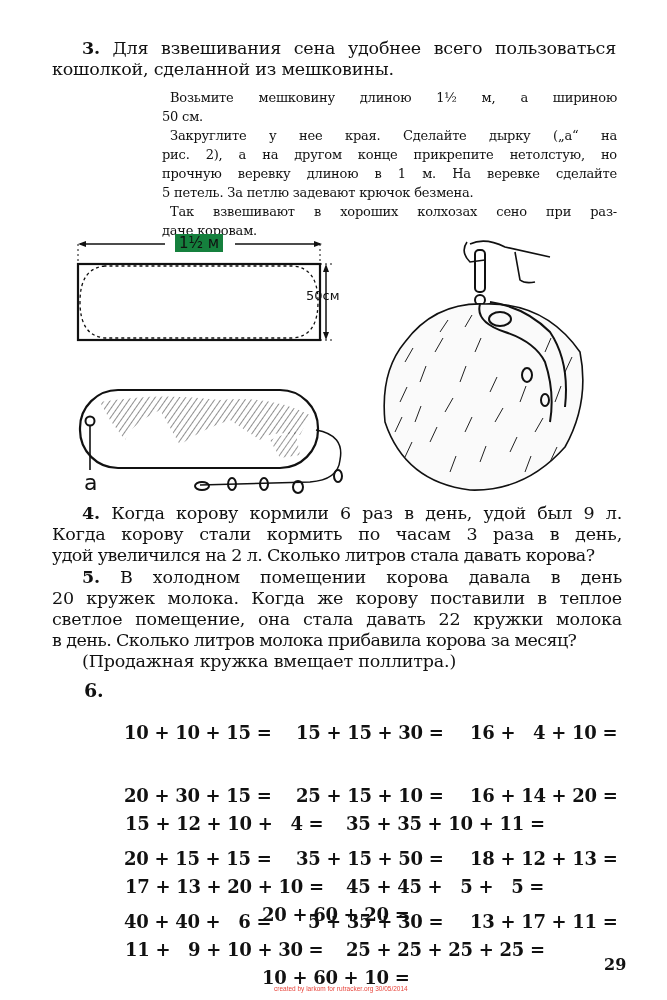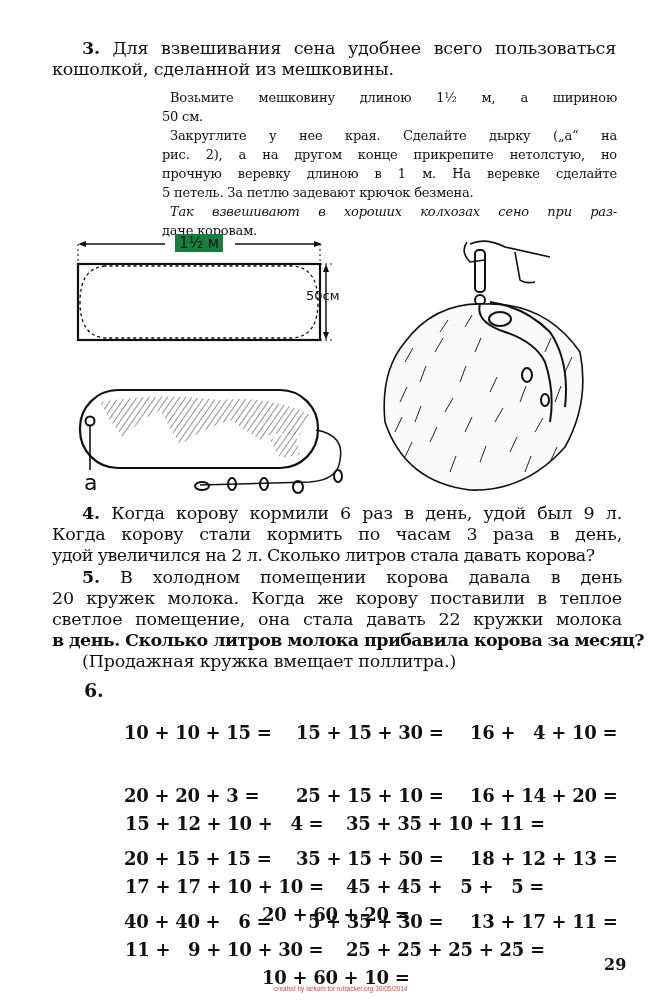--- a/index.html
+++ b/index.html
@@ -44,21 +44,21 @@
     <span class="line">кошолкой, сделанной из мешковины.</span>
   </div>
 
   <div class="small" style="left:162px; top:88px; width:455px;">
     <span class="line just" style="padding-left:8px;">Возьмите мешковину длиною 1½ м, а шириною</span>
     <span class="line">50 см.</span>
     <span class="line just" style="padding-left:8px;">Закруглите у нее края. Сделайте дырку („а“ на</span>
     <span class="line just">рис. 2), а на другом конце прикрепите нетолстую, но</span>
     <span class="line just">прочную веревку длиною в 1 м. На веревке сделайте</span>
     <span class="line">5 петель. За петлю задевают крючок безмена.</span>
-    <span class="line just" style="padding-left:8px;font-style:italic;">Так взвешивают в хороших колхозах сено при раз-</span>
+    <span class="line just" style="padding-left:8px;">Так взвешивают в хороших колхозах сено при раз-</span>
     <span class="line">даче коровам.</span>
   </div>
 
   <div class="fig" style="left:70px; top:236px; width:290px; height:110px;">
     <svg width="290" height="110" viewBox="0 0 290 110">
       <line x1="10" y1="8" x2="95" y2="8" stroke="#111" stroke-width="1.6"></line>
       <line x1="165" y1="8" x2="250" y2="8" stroke="#111" stroke-width="1.6"></line>
       <polygon points="8,8 16,5 16,11" fill="#111"></polygon>
       <polygon points="252,8 244,5 244,11" fill="#111"></polygon>
       <line x1="8" y1="8" x2="8" y2="28" stroke="#111" stroke-dasharray="2,3"></line>
@@ -118,48 +118,48 @@
   <div class="para" style="left:52px; top:503px; width:570px;">
     <span class="line just" style="padding-left:30px;"><span class="num">4.</span> <span>Когда корову кормили 6 раз в день, удой был 9 л.</span></span>
     <span class="line just">Когда корову стали кормить по часам 3 раза в день,</span>
     <span class="line" style="letter-spacing:-0.6px;">удой увеличился на 2 л. Сколько литров стала давать корова?</span>
   </div>
 
   <div class="para" style="left:52px; top:567px; width:570px;">
     <span class="line just" style="padding-left:30px;"><span class="num">5.</span> <span>В холодном помещении корова давала в день</span></span>
     <span class="line just">20 кружек молока. Когда же корову поставили в теплое</span>
     <span class="line just">светлое помещение, она стала давать 22 кружки молока</span>
-    <span class="line" style="letter-spacing:-0.6px;font-weight:bold;">в день. Сколько литров молока прибавила корова за месяц?</span>
+    <span class="line" style="letter-spacing:-0.6px;">в день. Сколько литров молока прибавила корова за месяц?</span>
     <span class="line" style="padding-left:30px;">(Продажная кружка вмещает поллитра.)</span>
   </div>
 
   <div class="eq" style="left:84px; top:680px; font-size:19px;">6.</div>
 
   <div class="eq" style="left:124px; top:680px;">
     <div>10 + 10 + 15 =</div>
-    <div>20 + 20 + 3 =</div>
+    <div>20 + 30 + 15 =</div>
     <div>20 + 15 + 15 =</div>
     <div>40 + 40 +   6 =</div>
   </div>
   <div class="eq" style="left:296px; top:680px;">
     <div>15 + 15 + 30 =</div>
     <div>25 + 15 + 10 =</div>
     <div>35 + 15 + 50 =</div>
     <div>  5 + 35 + 30 =</div>
   </div>
   <div class="eq" style="left:470px; top:680px;">
     <div>16 +   4 + 10 =</div>
     <div>16 + 14 + 20 =</div>
     <div>18 + 12 + 13 =</div>
     <div>13 + 17 + 11 =</div>
   </div>
 
   <div class="eq" style="left:125px; top:771px;">
     <div>15 + 12 + 10 +   4 =</div>
-    <div>17 + 17 + 10 + 10 =</div>
+    <div>17 + 13 + 20 + 10 =</div>
     <div>11 +   9 + 10 + 30 =</div>
     
   </div>
   <div class="eq" style="left:346px; top:771px;">
     <div>35 + 35 + 10 + 11 =</div>
     <div>45 + 45 +   5 +   5 =</div>
     <div>25 + 25 + 25 + 25 =</div>
     
   </div>
 

